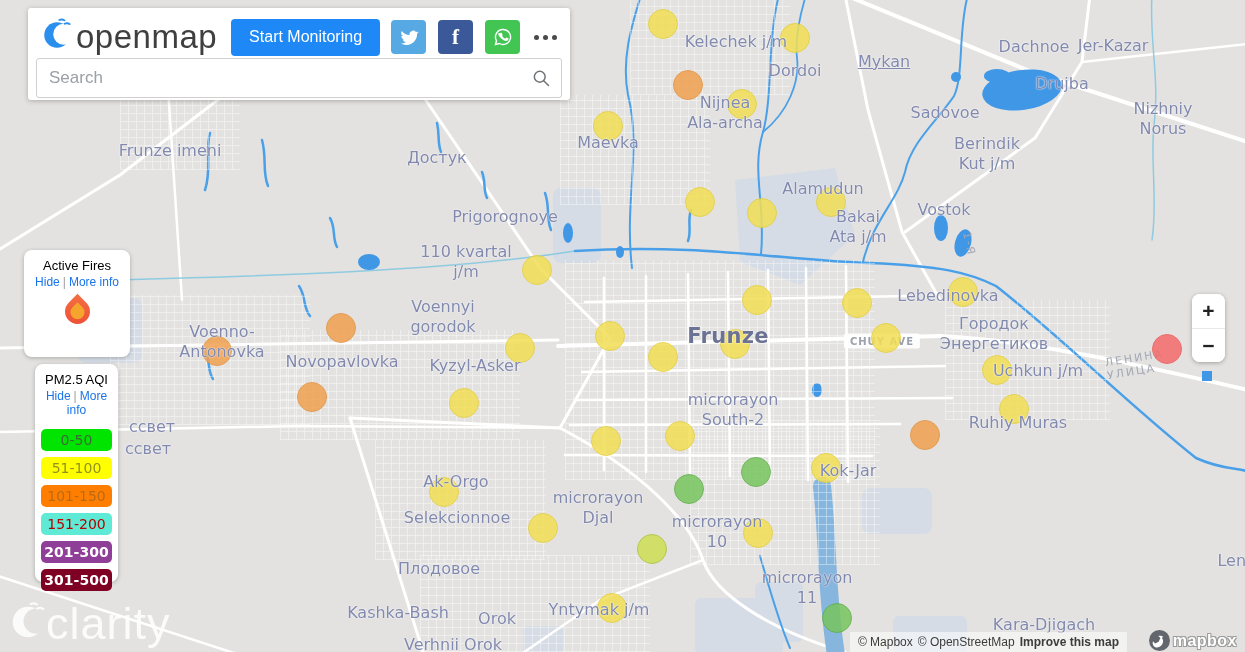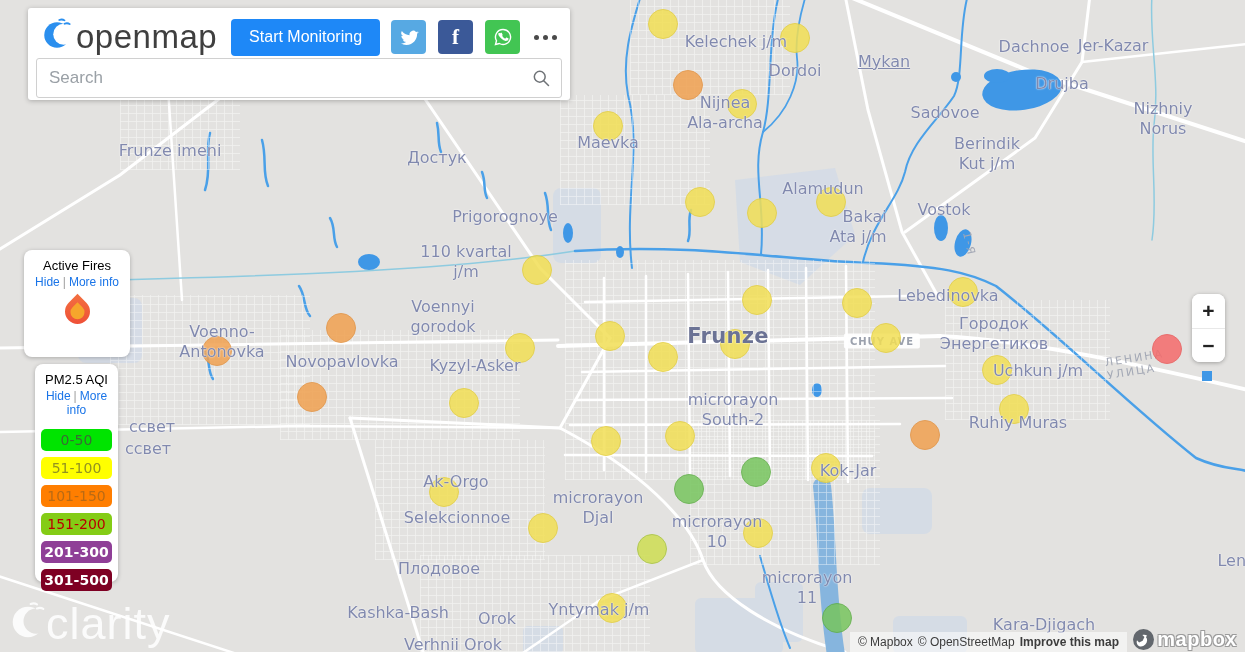--- a/index.html
+++ b/index.html
@@ -67,21 +67,21 @@
   
   #watermark{position:absolute;left:10px;bottom:2px;display:flex;align-items:center;z-index:9;
              color:rgba(255,255,255,.85);}
   #watermark-text{font-size:45px;letter-spacing:1px;font-family:"Liberation Sans",sans-serif;}
   
   #attrib{position:absolute;right:118px;bottom:0;height:20px;background:rgba(255,255,255,.55);
           display:flex;align-items:center;padding:0 8px;font-size:12px;color:#3c3c3c;z-index:9;gap:5px;}
   #attrib a{color:#3c3c3c;text-decoration:none;}
   #attrib .bold-link{font-weight:bold;}
   #mapbox-logo{position:absolute;right:8px;bottom:1px;display:flex;align-items:center;gap:3px;z-index:9;cursor:pointer;}
-  #mapbox-logo-text{color:#fff;font-weight:bold;font-size:20px;letter-spacing:.5px;
+  #mapbox-logo-text{color:#fff;font-weight:bold;font-size:16px;letter-spacing:.5px;
       text-shadow:-1px -1px 0 #9c9c9c,1px -1px 0 #9c9c9c,-1px 1px 0 #9c9c9c,1px 1px 0 #9c9c9c;text-align:center;}
 </style>
 </head>
 <body>
 
 <div id="app">
 
   <svg id="decor" width="1245" height="652" viewBox="0 0 1245 652">
     <g fill="#cdd9e9" opacity="0.6">
       <path d="M735,180 L835,168 L855,235 L800,285 L740,262 Z"></path>
@@ -207,21 +207,21 @@
 Norus</div>
       <div class="map-label" style="left: 945px; top: 113px;">Sadovoe</div>
       <div class="map-label" style="left: 987px; top: 154px;">Berindik
 Kut j/m</div>
       <div class="map-label" style="left: 717px; top: 113px; margin-left: 8px;">Nijnea
 Ala-archa</div>
       <div class="map-label" style="left: 608px; top: 143px;">Maevka</div>
       <div class="map-label" style="left: 170px; top: 151px;">Frunze imeni</div>
       <div class="map-label" style="left: 437px; top: 158px;">Достук</div>
       <div class="map-label" style="left: 823px; top: 189px;">Alamudun</div>
-      <div class="map-label" style="left: 858px; top: 227px; text-align: right;">Bakai
+      <div class="map-label" style="left: 858px; top: 227px;">Bakai
 Ata j/m</div>
       <div class="map-label" style="left: 944px; top: 210px;">Vostok</div>
       <div class="map-label" style="left: 505px; top: 217px;">Prigorognoye</div>
       <div class="map-label" style="left: 466px; top: 262px;">110 kvartal
 j/m</div>
       <div class="map-label" style="left: 443px; top: 317px;">Voennyi
 gorodok</div>
       <div class="map-label" style="left: 948px; top: 296px;">Lebedinovka</div>
       <div class="map-label" style="left: 994px; top: 334px;">Городок
 Энергетиков</div>
@@ -324,21 +324,21 @@
 
   <div id="aqi-panel" class="panel">
     <div class="panel-title">PM2.5 AQI</div>
     <div class="panel-links">
       <a>Hide</a><span class="sep">|</span><a>More info</a>
     </div>
     <div id="aqi-pills">
         <div class="aqi-pill" style="background: rgb(0, 228, 0); color: rgb(58, 107, 53);">0-50</div>
         <div class="aqi-pill" style="background: rgb(255, 255, 0); color: rgb(147, 147, 31);">51-100</div>
         <div class="aqi-pill" style="background: rgb(255, 126, 0); color: rgb(185, 106, 20);">101-150</div>
-        <div class="aqi-pill" style="background: #84cc16; color: rgb(185, 0, 0);">151-200</div>
+        <div class="aqi-pill" style="background: #5eead4; color: rgb(185, 0, 0);">151-200</div>
         <div class="aqi-pill" style="background: rgb(143, 63, 151); color: rgb(255, 255, 255); font-weight: bold;">201-300</div>
         <div class="aqi-pill" style="background: rgb(126, 0, 35); color: rgb(255, 255, 255); font-weight: bold;">301-500</div>
       </div>
   </div>
 
   <div id="zoom-ctl">
     <button class="zoom-btn" id="zoom-in-btn">+</button>
     <button class="zoom-btn" id="zoom-out-btn">−</button>
   </div>
 

